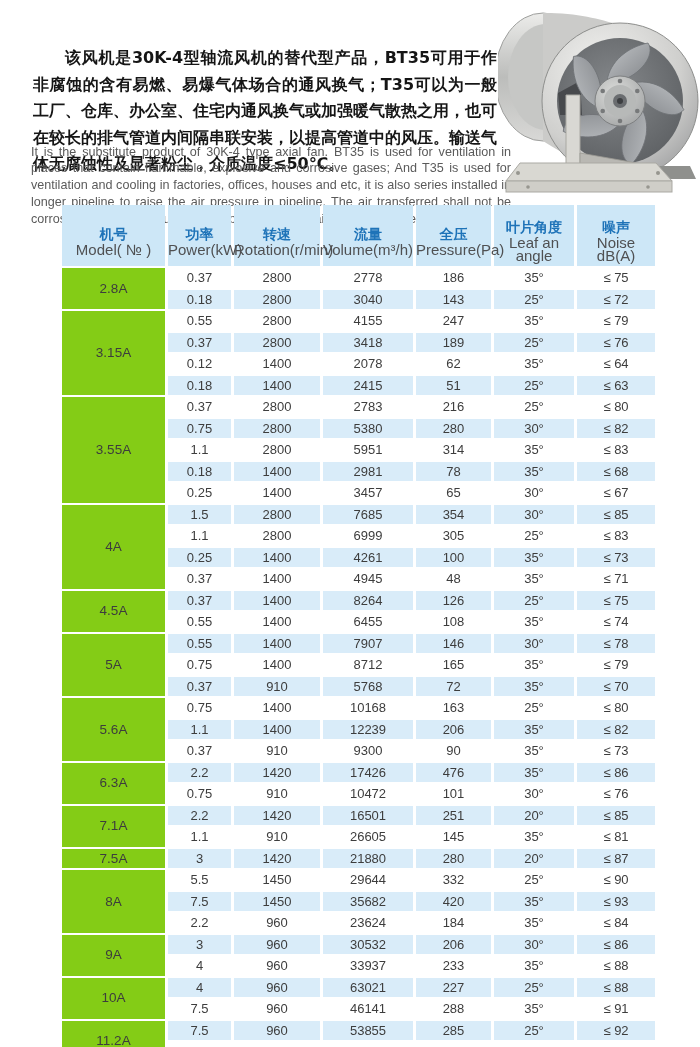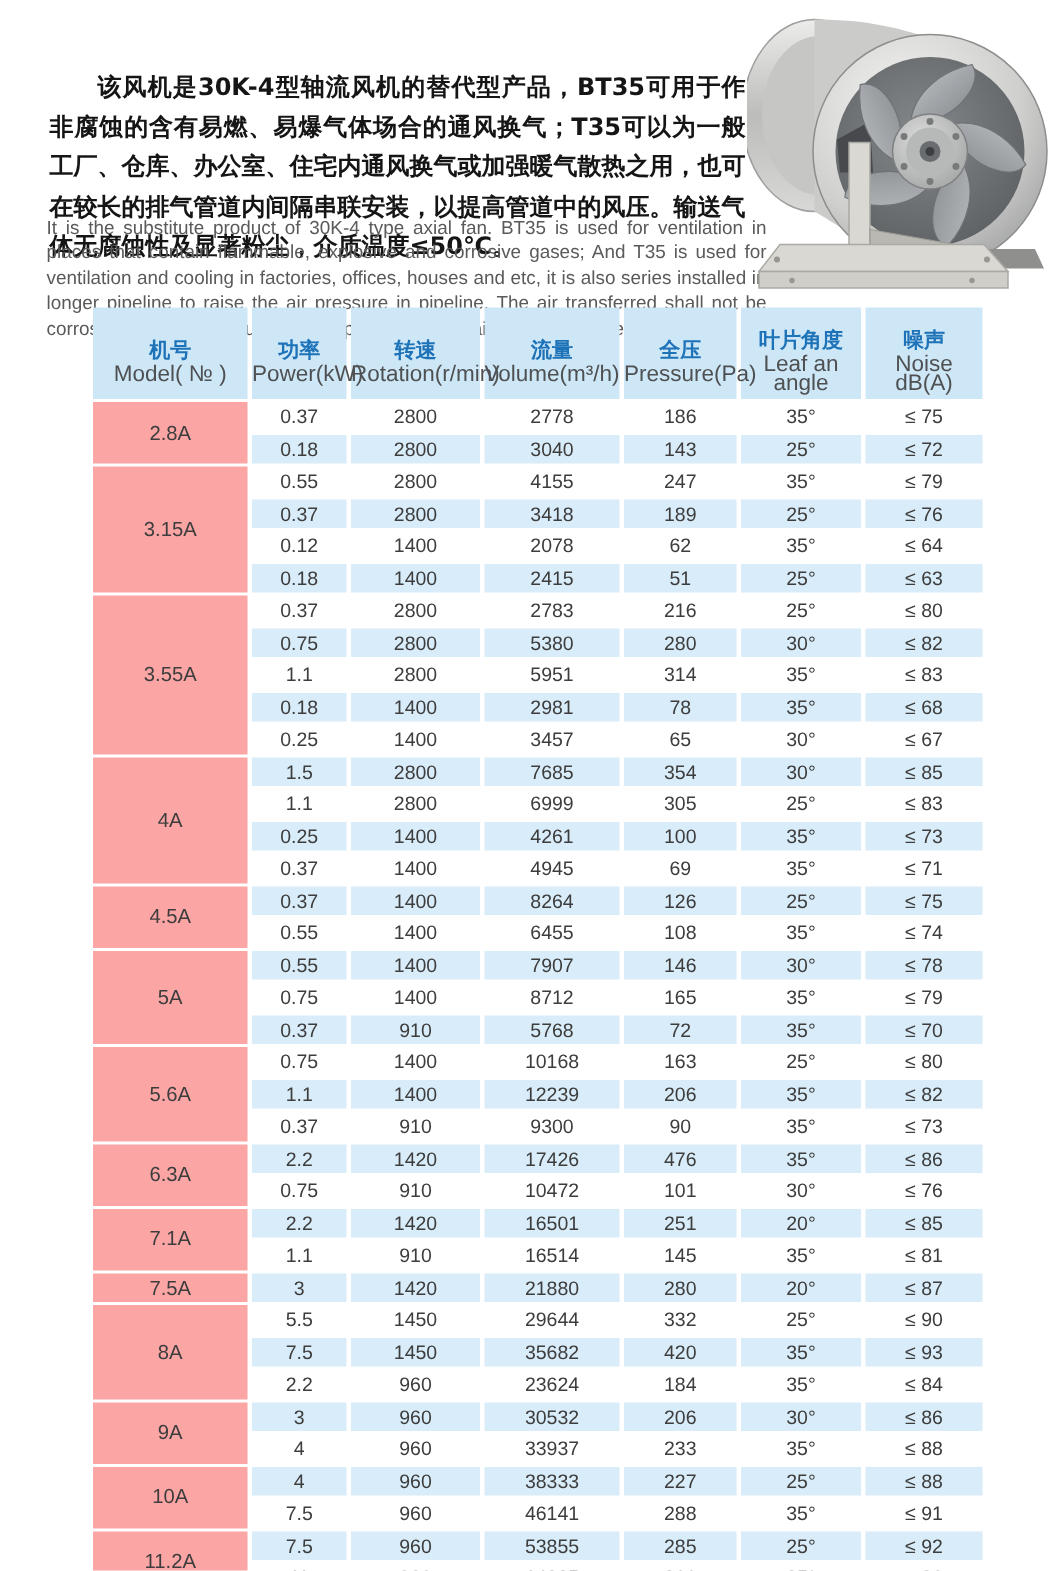--- a/index.html
+++ b/index.html
@@ -32,21 +32,21 @@
   }
   .h-zh{
     font-size:14px;font-weight:bold;color:#1e73b8;line-height:17px;
     font-family:"DejaVu Sans","Liberation Sans",sans-serif;
   }
   .h-en{font-size:15px;color:#4f5052;line-height:13px;}
   td{
     height:19.5px;line-height:19.5px;text-align:center;vertical-align:middle;
     font-size:13px;color:#3d3d3d;padding:0;
   }
-  td.model-cell{background:#fca5a5;font-size:13.5px;}
+  td.model-cell{background:#84cc16;font-size:13.5px;}
   tr.row-odd td.data-cell{background:#ffffff;}
   tr.row-even td.data-cell{background:#d9ecf9;}
 </style>
 </head>
 <body>
 
 <p class="intro-zh">该风机是30K-4型轴流风机的替代型产品，BT35可用于作非腐蚀的含有易燃、易爆气体场合的通风换气；T35可以为一般工厂、仓库、办公室、住宅内通风换气或加强暖气散热之用，也可在较长的排气管道内间隔串联安装，以提高管道中的风压。输送气体无腐蚀性及显著粉尘，介质温度≤50℃。</p>
 <p class="intro-en">It is the substitute product of 30K-4 type axial fan. BT35 is used for ventilation in places that contain flammable, explosive and corrosive gases; And T35 is used for ventilation and cooling in factories, offices, houses and etc, it is also series installed in longer pipeline to raise the air pressure in pipeline. The air transferred shall not be corrosive with notable dust, the temperature of the air shall not exceed 50℃ .</p>
 
 <div class="fan-wrap">
@@ -281,21 +281,21 @@
         <td class="data-cell">1400</td>
         <td class="data-cell">4261</td>
         <td class="data-cell">100</td>
         <td class="data-cell">35°</td>
         <td class="data-cell">≤ 73</td>
       </tr>
       <tr class="row-odd">
         <td class="data-cell">0.37</td>
         <td class="data-cell">1400</td>
         <td class="data-cell">4945</td>
-        <td class="data-cell">69</td>
+        <td class="data-cell">48</td>
         <td class="data-cell">35°</td>
         <td class="data-cell">≤ 71</td>
       </tr>
       <tr class="row-even">
         <td rowspan="2" class="model-cell">4.5A</td>
         <td class="data-cell">0.37</td>
         <td class="data-cell">1400</td>
         <td class="data-cell">8264</td>
         <td class="data-cell">126</td>
         <td class="data-cell">25°</td>
@@ -381,21 +381,21 @@
         <td class="data-cell">2.2</td>
         <td class="data-cell">1420</td>
         <td class="data-cell">16501</td>
         <td class="data-cell">251</td>
         <td class="data-cell">20°</td>
         <td class="data-cell">≤ 85</td>
       </tr>
       <tr class="row-odd">
         <td class="data-cell">1.1</td>
         <td class="data-cell">910</td>
-        <td class="data-cell">16514</td>
+        <td class="data-cell">26605</td>
         <td class="data-cell">145</td>
         <td class="data-cell">35°</td>
         <td class="data-cell">≤ 81</td>
       </tr>
       <tr class="row-even">
         <td rowspan="1" class="model-cell">7.5A</td>
         <td class="data-cell">3</td>
         <td class="data-cell">1420</td>
         <td class="data-cell">21880</td>
         <td class="data-cell">280</td>
@@ -441,21 +441,21 @@
         <td class="data-cell">960</td>
         <td class="data-cell">33937</td>
         <td class="data-cell">233</td>
         <td class="data-cell">35°</td>
         <td class="data-cell">≤ 88</td>
       </tr>
       <tr class="row-even">
         <td rowspan="2" class="model-cell">10A</td>
         <td class="data-cell">4</td>
         <td class="data-cell">960</td>
-        <td class="data-cell">38333</td>
+        <td class="data-cell">63021</td>
         <td class="data-cell">227</td>
         <td class="data-cell">25°</td>
         <td class="data-cell">≤ 88</td>
       </tr>
       <tr class="row-odd">
         <td class="data-cell">7.5</td>
         <td class="data-cell">960</td>
         <td class="data-cell">46141</td>
         <td class="data-cell">288</td>
         <td class="data-cell">35°</td>

